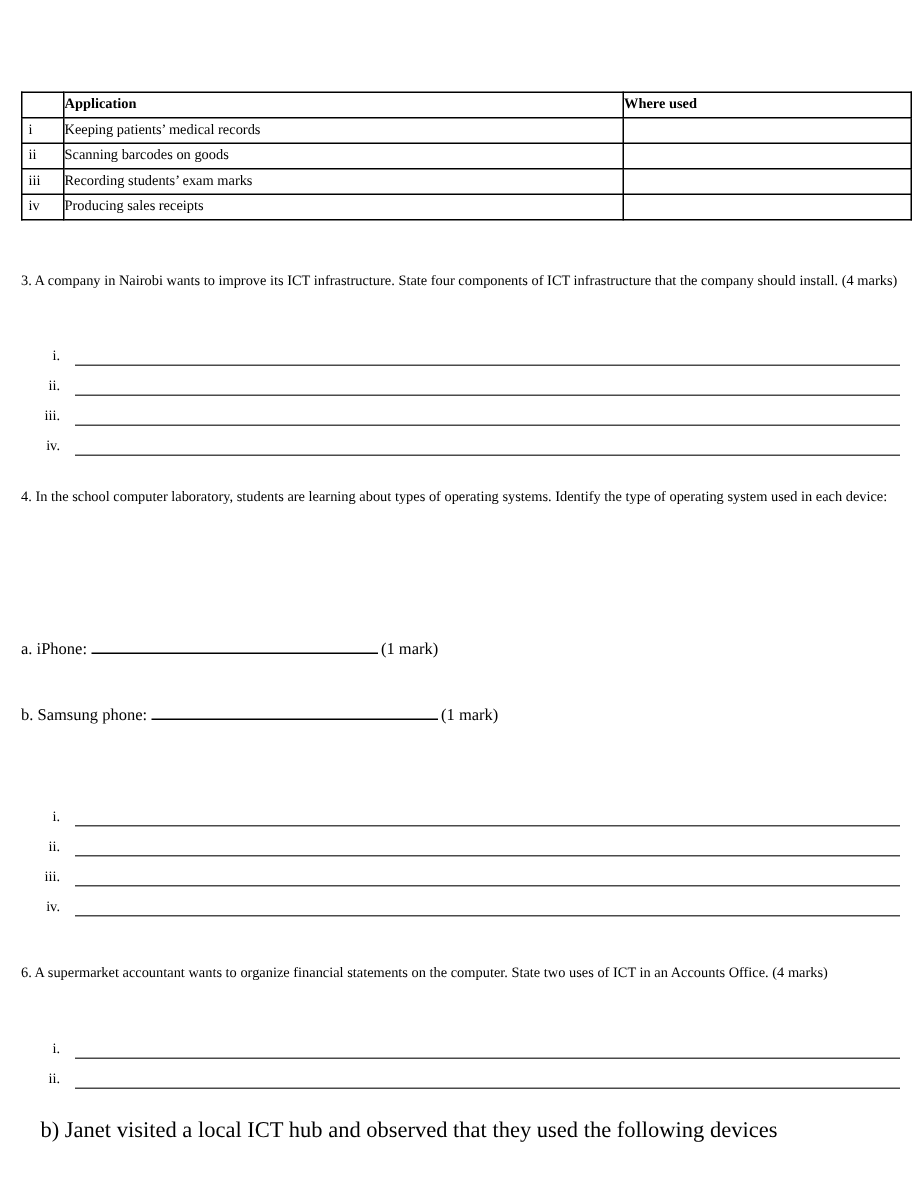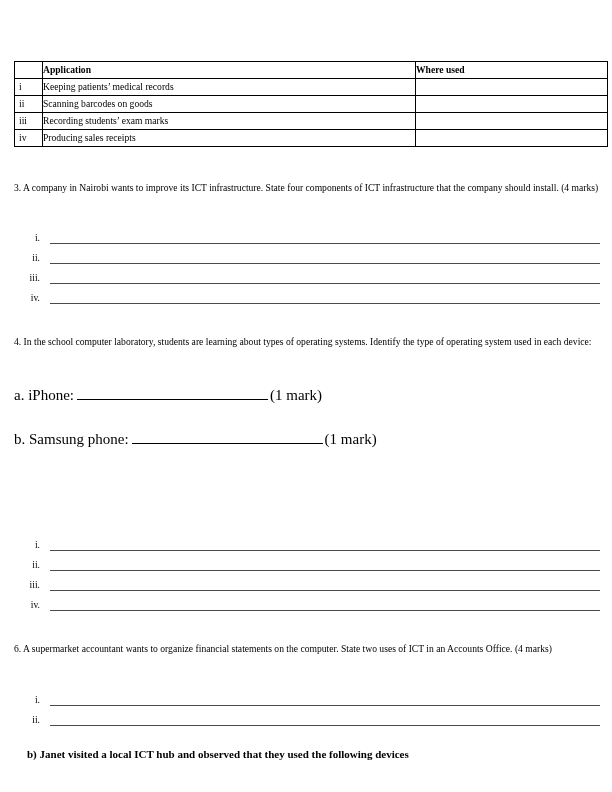--- a/index.html
+++ b/index.html
@@ -85,41 +85,41 @@
     border-bottom: 1px solid #4a4a4a;
     height: 0;
   }
 
   
   .fill-row {
     position: absolute;
     left: 14px;
     width: 588px;
     height: 20px;
-    font-size: 15px;
+    font-size: 11px;
     line-height: 14px;
     white-space: nowrap;
+    margin-top: 36px;
   }
   .fill-label { display: inline; }
   .fill-blank {
     display: inline-block;
     border-bottom: 1px solid #000000;
     height: 11px;
     vertical-align: baseline;
     margin: 0 2px 0 3px;
   }
   .fill-marks { display: inline; }
 
   .indent-b {
     position: absolute;
     left: 27px;
     width: 560px;
-    font-size: 11px;
+    font-size: 15px;
     line-height: 14px;
-    font-weight: bold;
   }
 </style>
 </head>
 <body>
 
 <div class="page">
 
   <table class="app-table">
     <thead>
       <tr>
@@ -164,21 +164,21 @@
   </div>
   <div class="ans-row" style="top:272px;">
     <span class="ans-num">iii.</span>
     <span class="ans-line"></span>
   </div>
   <div class="ans-row" style="top:292px;">
     <span class="ans-num">iv.</span>
     <span class="ans-line"></span>
   </div>
 
-  <div class="qtext" style="top:330px;font-family:Liberation Serif, serif;">4. In the school computer laboratory, students are learning about types of operating systems. Identify the type of operating system used in each device:</div>
+  <div class="qtext" style="top:320px;font-family:Liberation Serif, serif;">4. In the school computer laboratory, students are learning about types of operating systems. Identify the type of operating system used in each device:</div>
 
   <div class="fill-row" style="top:388px;">
     <span class="fill-label">a. iPhone:</span><span class="fill-blank" style="width:191px;"></span><span class="fill-marks">(1 mark)</span>
   </div>
   <div class="fill-row" style="top:432px;">
     <span class="fill-label">b. Samsung phone:</span><span class="fill-blank" style="width:191px;"></span><span class="fill-marks">(1 mark)</span>
   </div>
 
 
   <div class="ans-row" style="top:539px;">

